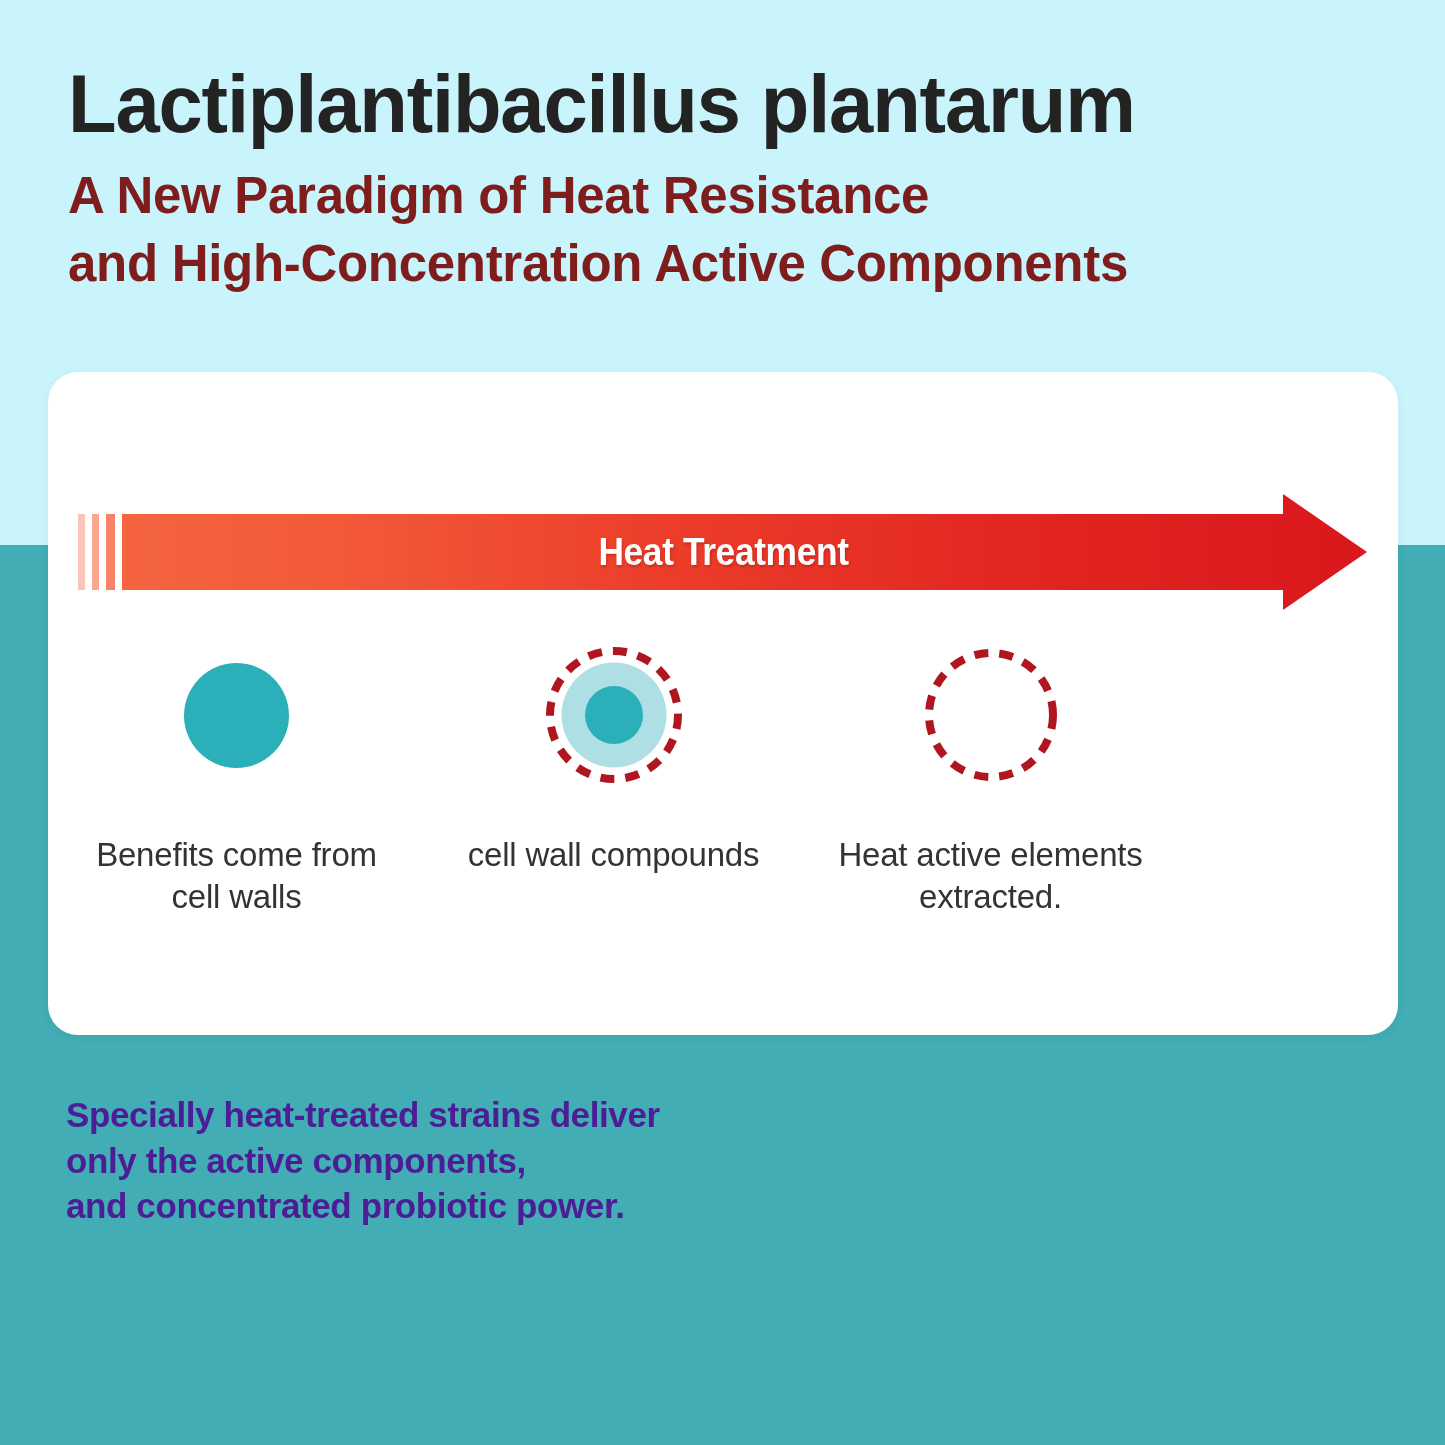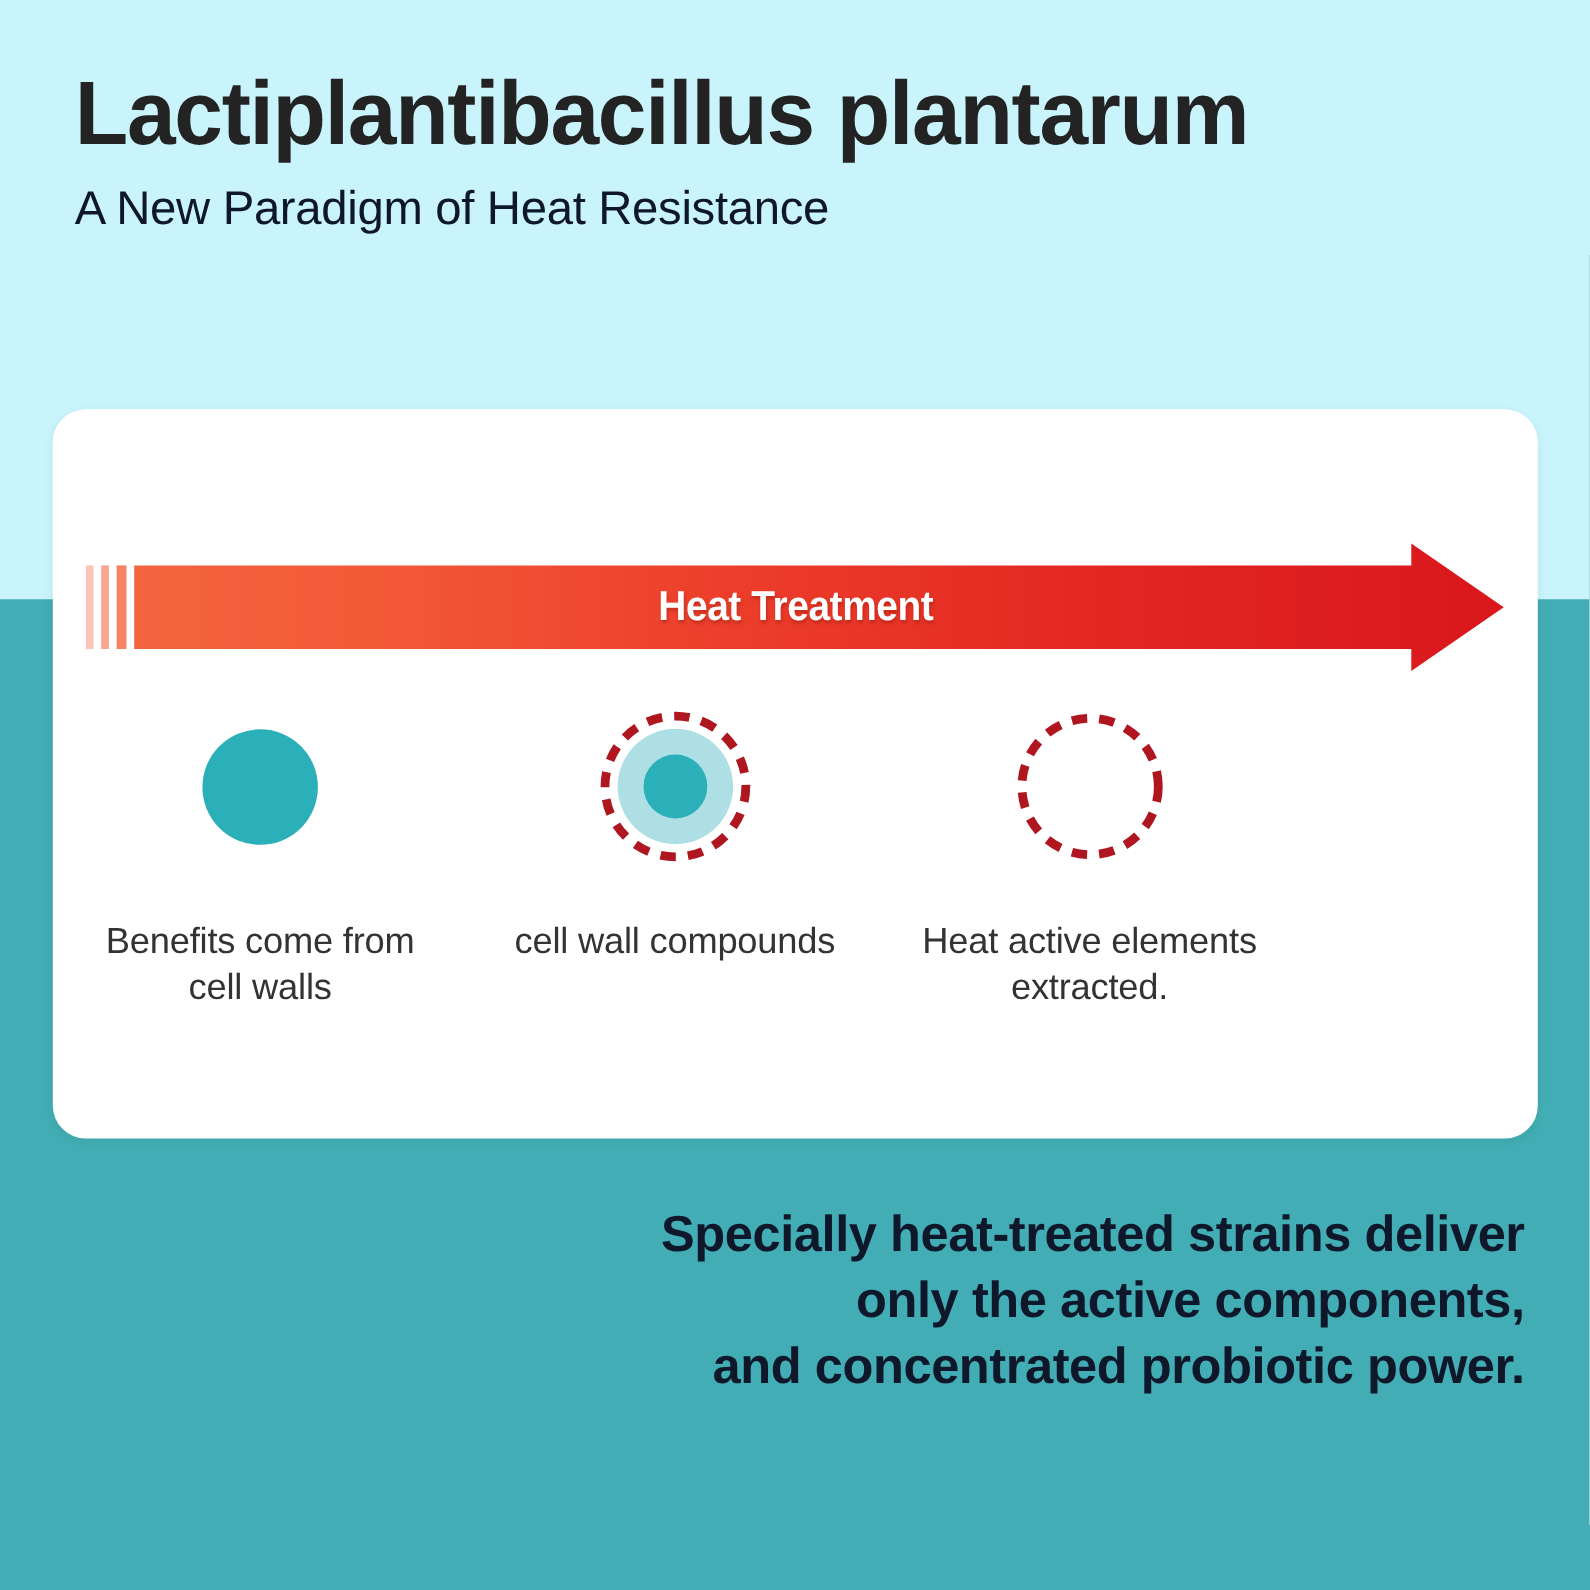--- a/index.html
+++ b/index.html
@@ -45,23 +45,23 @@
     font-weight: 700;
     color: #232323;
     line-height: 1.03;
     letter-spacing: -1.2px;
     margin: 0 0 16px 0;
     white-space: nowrap;
     transform: scaleX(0.97);
     transform-origin: left center;
   }
   .subtitle {
-    font-size: 43px;
-    font-weight: 400;
-    color: #0f172a;
+    font-size: 51px;
+    font-weight: 700;
+    color: #7f1d1d;
     line-height: 1.32;
     margin: 0;
     letter-spacing: -0.3px;
   }
   .subtitle .sub-line { display: block; white-space: nowrap; }
 
   
   .card {
     position: absolute;
     left: 48px;
@@ -161,41 +161,41 @@
     left: 50%; top: 50%;
     transform: translate(-50%,-50%);
   }
 
   
   .statement {
     position: absolute;
     left: 66px;
     top: 1092px;
     width: 1320px;
-    font-size: 46px;
-    font-weight: 700;
-    color: #0f172a;
+    font-size: 35px;
+    font-weight: 700;
+    color: #4c1d95;
     line-height: 1.3;
     letter-spacing: -0.4px;
-    text-align: right;
   }
   .statement .st-line { display: block; white-space: nowrap; }
 </style>
 </head>
 <body>
 
 <div id="poster">
 
   <div class="band-top"></div>
   <div class="band-bottom"></div>
 
   <div class="header">
     <h1 class="title">Lactiplantibacillus plantarum</h1>
     <p class="subtitle">
       <span class="sub-line">A New Paradigm of Heat Resistance</span>
+      <span class="sub-line">and High-Concentration Active Components</span>
     </p>
   </div>
 
   <div class="card">
 
     <div class="arrow-wrap">
       <svg class="arrow-svg" viewBox="0 0 1290 120" preserveAspectRatio="none">
         <defs>
           <linearGradient id="heatgrad" x1="0" y1="0" x2="1" y2="0">
             <stop offset="0%" stop-color="#F4643F"></stop>

